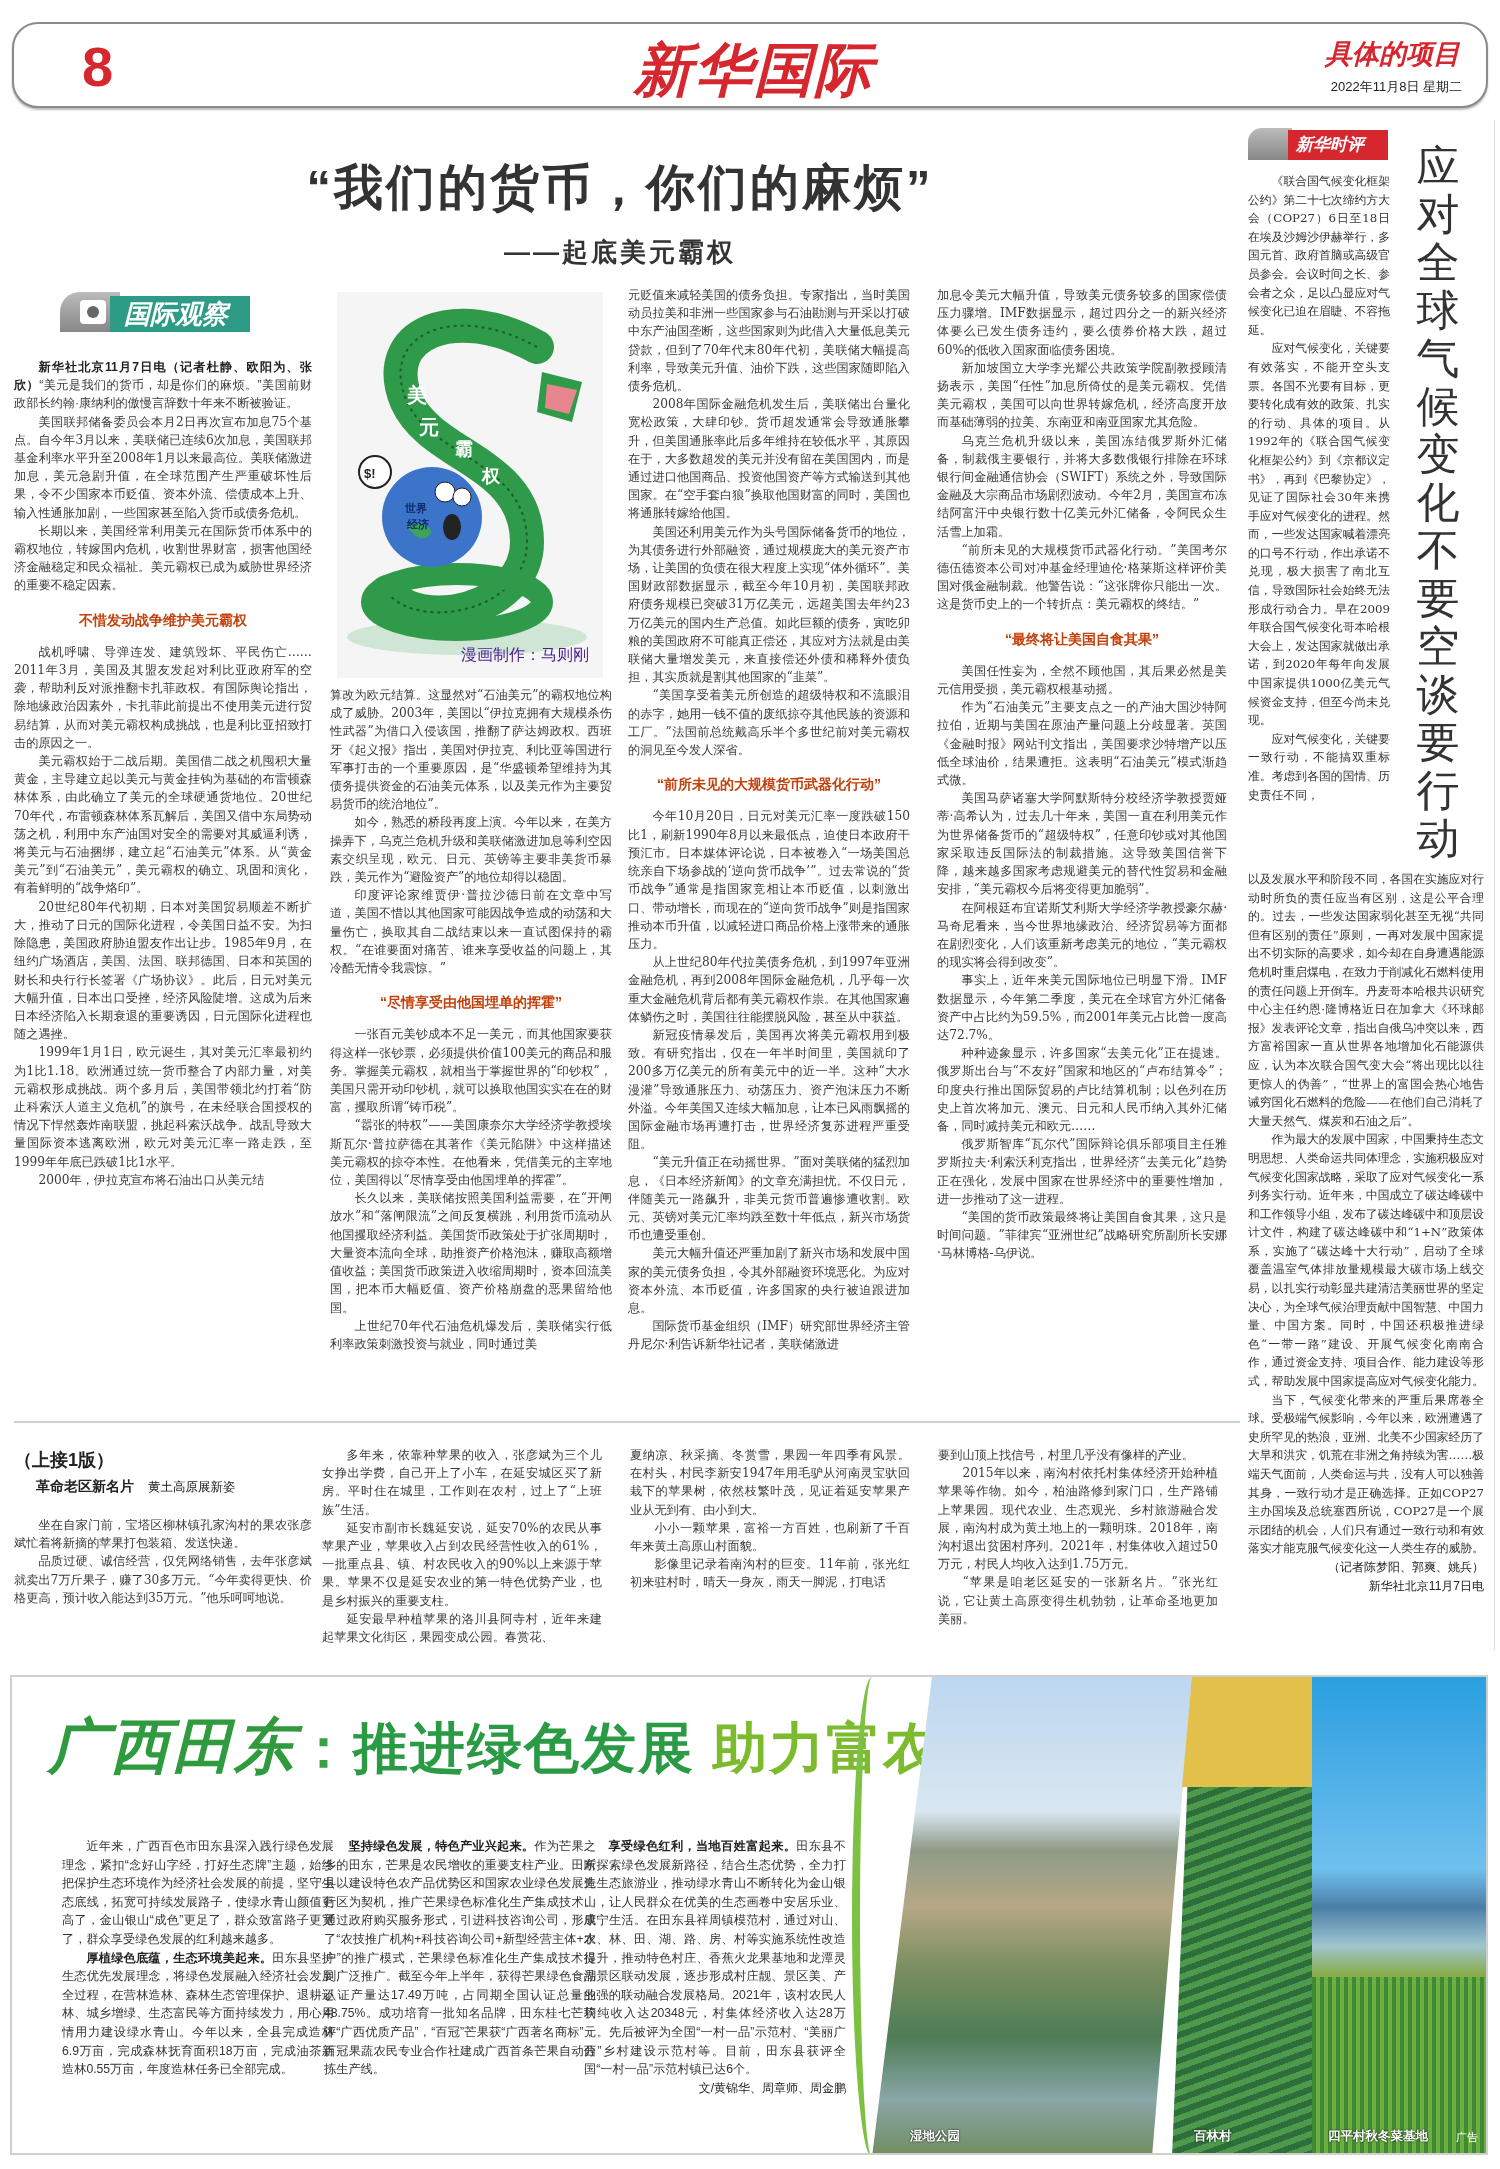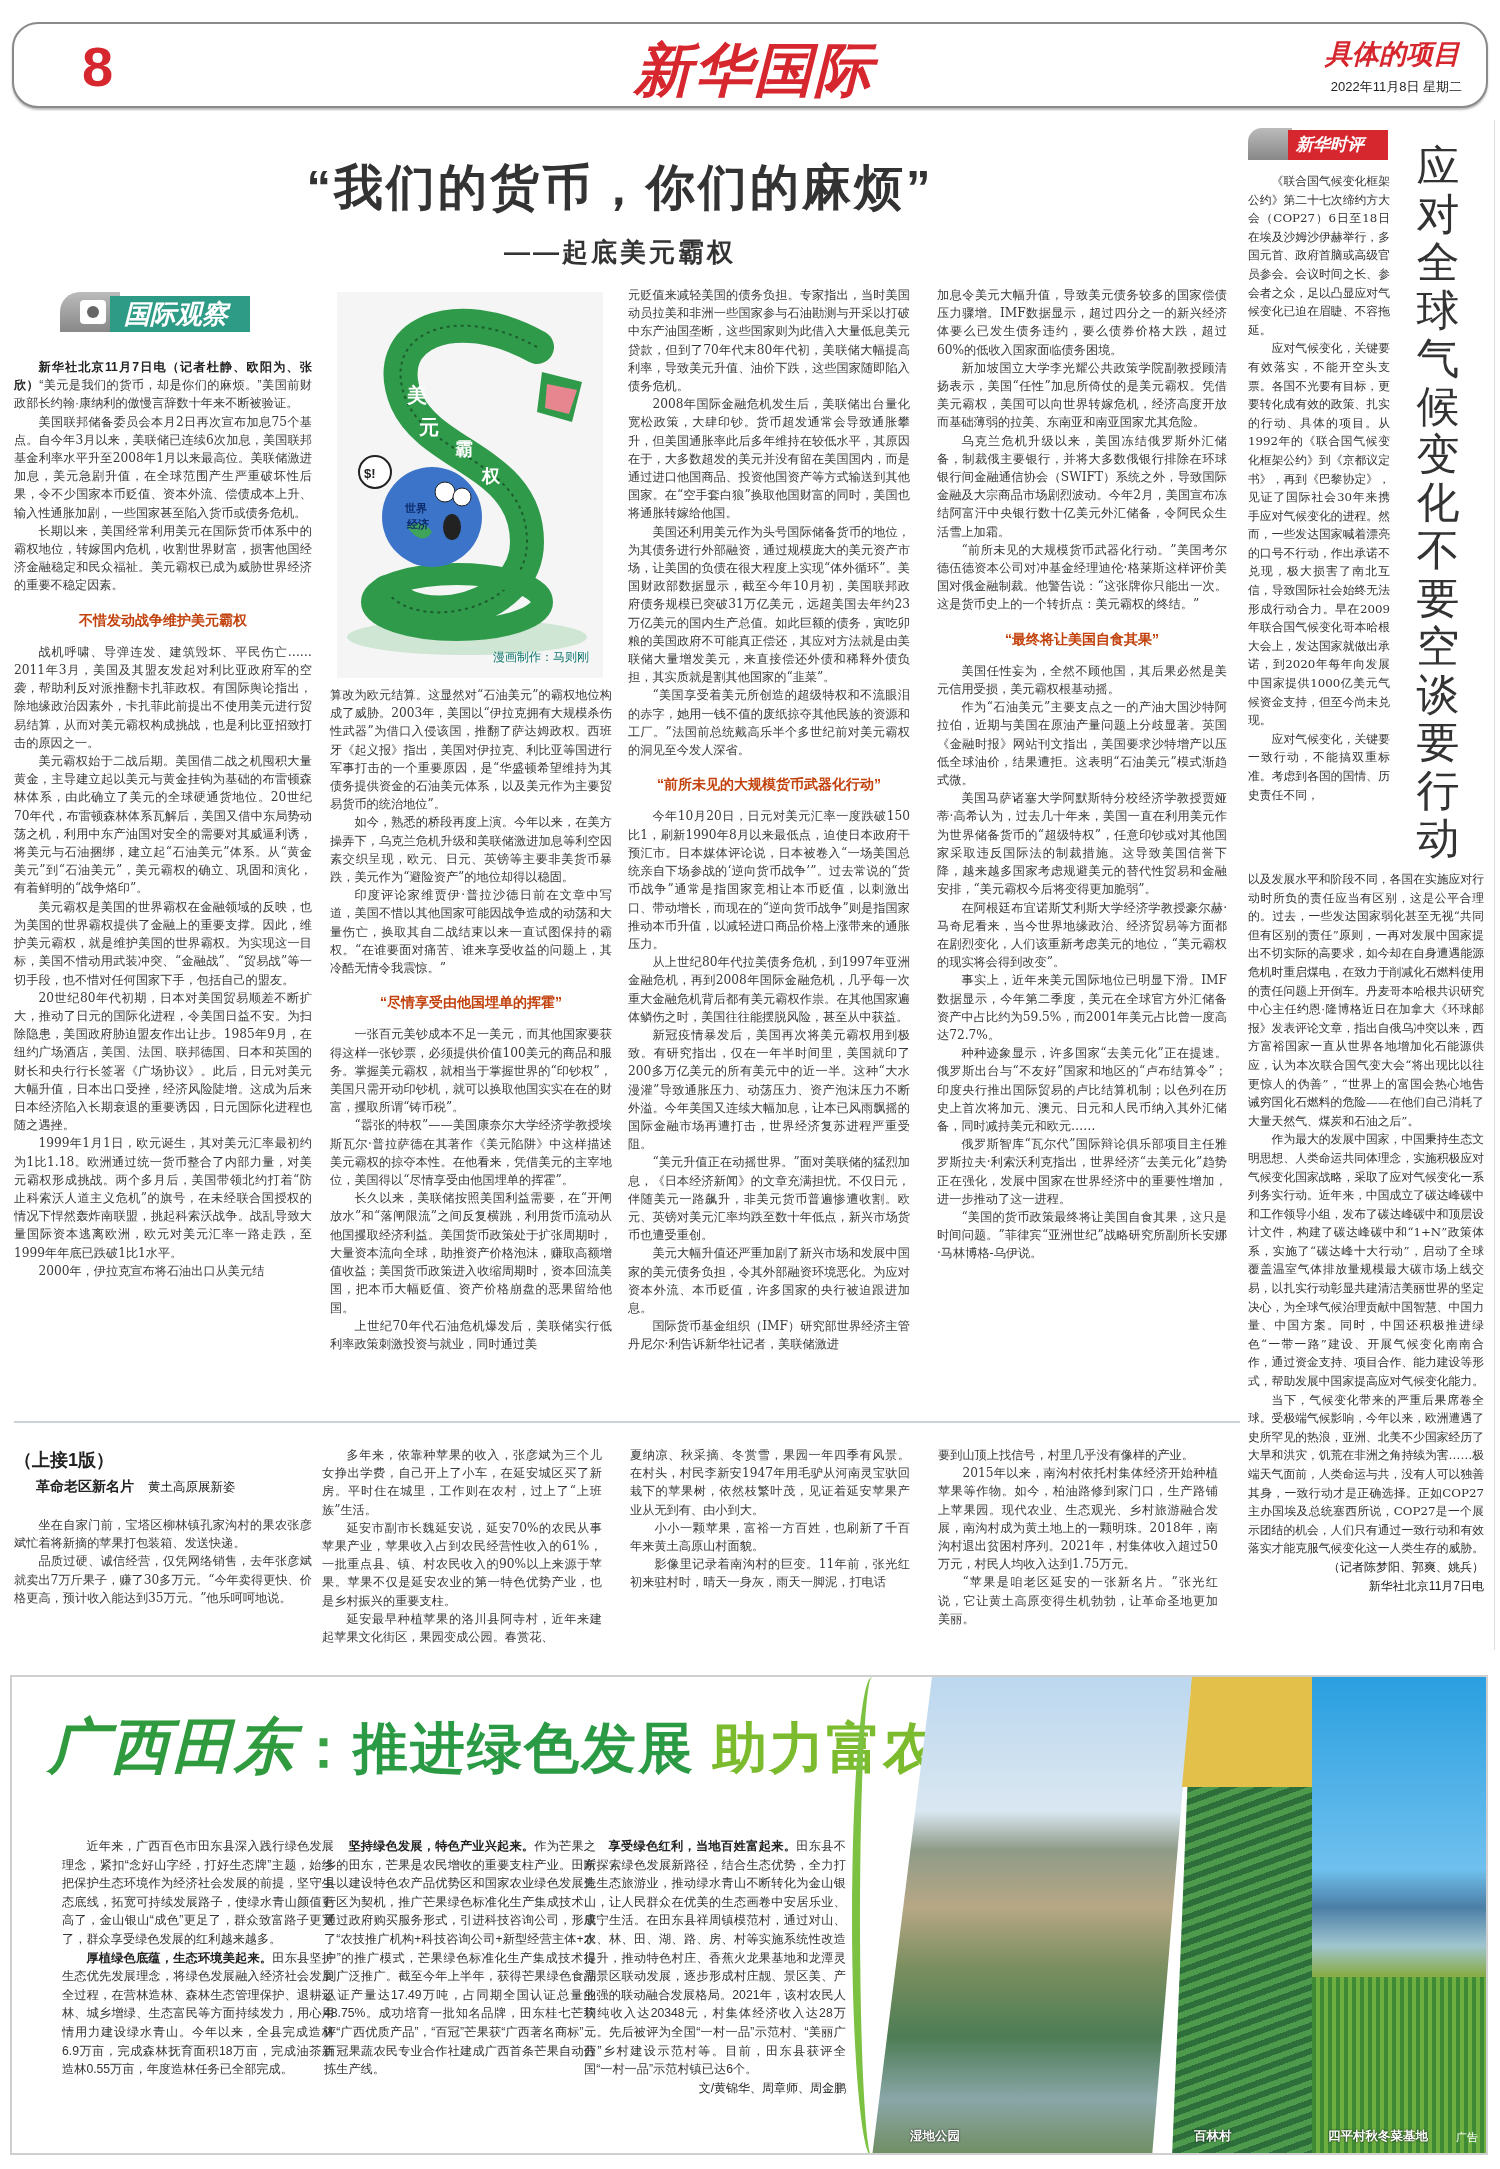--- a/index.html
+++ b/index.html
@@ -32,21 +32,21 @@
 
   .col { position: absolute; font-size: 12.2px; line-height: 18.2px; text-align: justify; color: #3a3a3a; }
   .col p { text-indent: 2em; }
   .col p.lead { font-family: "Liberation Sans", sans-serif; }
   .col p.lead b { font-weight: bold; color: #222; }
   .col h3 { font-family: "Liberation Sans", sans-serif; font-size: 14px; font-weight: bold; text-align: center; color: #c2410c; margin: 16px 0 14px; text-indent: 0; }
 
   
   .cartoon { position: absolute; left: 337px; top: 292px; width: 266px; height: 386px; background: #f4f5f4; }
   .cartoon svg { position: absolute; left: 0; top: 0; }
-  .cartoon .credit { position: absolute; right: 14px; bottom: 12px; font-family: "Liberation Sans", sans-serif; font-size: 12px; color: #0f766e; }
+  .cartoon .credit { position: absolute; right: 14px; bottom: 12px; font-family: "Liberation Sans", sans-serif; font-size: 16px; color: #4c1d95; }
 
   
   .tag-comment { position: absolute; left: 1248px; top: 128px; width: 140px; height: 32px; }
   .tag-comment .gray { position: absolute; left: 0; top: 0; width: 44px; height: 32px; background: linear-gradient(#bbb,#888); border-radius: 14px 0 0 0; }
   .tag-comment .red { position: absolute; left: 40px; top: 2px; width: 100px; height: 30px; background: #d6262e; color: #fff;
     font-family: "Liberation Sans", sans-serif; font-weight: bold; font-style: italic; font-size: 17px; line-height: 30px; padding-left: 8px; }
   .comment-title { position: absolute; left: 1408px; top: 142px; width: 60px; font-family: "DejaVu Serif", serif;
     font-size: 43px; line-height: 48px; color: #333; text-align: center; }
   .comment-title span { display: block; }
   .comment-col { position: absolute; left: 1248px; top: 172px; width: 142px; font-size: 11.8px; line-height: 18.6px; text-align: justify; color: #333; }
@@ -102,21 +102,20 @@
   <div class="teal">国际观察</div>
 </div>
 
 <div class="col" style="left:14px; top:358px; width:298px;">
   <p class="lead"><b>新华社北京11月7日电（记者杜静、欧阳为、张欣）</b><span>“美元是我们的货币，却是你们的麻烦。”美国前财政部长约翰·康纳利的傲慢言辞数十年来不断被验证。</span></p>
   <p>美国联邦储备委员会本月2日再次宣布加息75个基点。自今年3月以来，美联储已连续6次加息，美国联邦基金利率水平升至2008年1月以来最高位。美联储激进加息，美元急剧升值，在全球范围产生严重破坏性后果，令不少国家本币贬值、资本外流、偿债成本上升、输入性通胀加剧，一些国家甚至陷入货币或债务危机。</p>
   <p>长期以来，美国经常利用美元在国际货币体系中的霸权地位，转嫁国内危机，收割世界财富，损害他国经济金融稳定和民众福祉。美元霸权已成为威胁世界经济的重要不稳定因素。</p>
   <h3>不惜发动战争维护美元霸权</h3>
   <p>战机呼啸、导弹连发、建筑毁坏、平民伤亡……2011年3月，美国及其盟友发起对利比亚政府军的空袭，帮助利反对派推翻卡扎菲政权。有国际舆论指出，除地缘政治因素外，卡扎菲此前提出不使用美元进行贸易结算，从而对美元霸权构成挑战，也是利比亚招致打击的原因之一。</p>
   <p>美元霸权始于二战后期。美国借二战之机囤积大量黄金，主导建立起以美元与黄金挂钩为基础的布雷顿森林体系，由此确立了美元的全球硬通货地位。20世纪70年代，布雷顿森林体系瓦解后，美国又借中东局势动荡之机，利用中东产油国对安全的需要对其威逼利诱，将美元与石油捆绑，建立起“石油美元”体系。从“黄金美元”到“石油美元”，美元霸权的确立、巩固和演化，有着鲜明的“战争烙印”。</p>
-  <p>美元霸权是美国的世界霸权在金融领域的反映，也为美国的世界霸权提供了金融上的重要支撑。因此，维护美元霸权，就是维护美国的世界霸权。为实现这一目标，美国不惜动用武装冲突、“金融战”、“贸易战”等一切手段，也不惜对任何国家下手，包括自己的盟友。</p>
   <p>20世纪80年代初期，日本对美国贸易顺差不断扩大，推动了日元的国际化进程，令美国日益不安。为扫除隐患，美国政府胁迫盟友作出让步。1985年9月，在纽约广场酒店，美国、法国、联邦德国、日本和英国的财长和央行行长签署《广场协议》。此后，日元对美元大幅升值，日本出口受挫，经济风险陡增。这成为后来日本经济陷入长期衰退的重要诱因，日元国际化进程也随之遇挫。</p>
   <p>1999年1月1日，欧元诞生，其对美元汇率最初约为1比1.18。欧洲通过统一货币整合了内部力量，对美元霸权形成挑战。两个多月后，美国带领北约打着“防止科索沃人道主义危机”的旗号，在未经联合国授权的情况下悍然轰炸南联盟，挑起科索沃战争。战乱导致大量国际资本逃离欧洲，欧元对美元汇率一路走跌，至1999年年底已跌破1比1水平。</p>
   <p>2000年，伊拉克宣布将石油出口从美元结</p>
 </div>
 
 <figure class="cartoon">
   <svg width="266" height="386" viewBox="0 0 266 386">
     <ellipse cx="130" cy="345" rx="120" ry="18" fill="#cfe6d4"></ellipse>
     <path d="M200 55 C 120 10, 40 40, 70 110 C 95 165, 190 170, 190 250 C 190 320, 80 340, 50 300" fill="none" stroke="#2f9a4a" stroke-width="34" stroke-linecap="round"></path>
     <path d="M200 55 C 120 10, 40 40, 70 110 C 95 165, 190 170, 190 250 C 190 320, 80 340, 50 300" fill="none" stroke="#1c5e2c" stroke-width="2" stroke-dasharray="3 4"></path>

